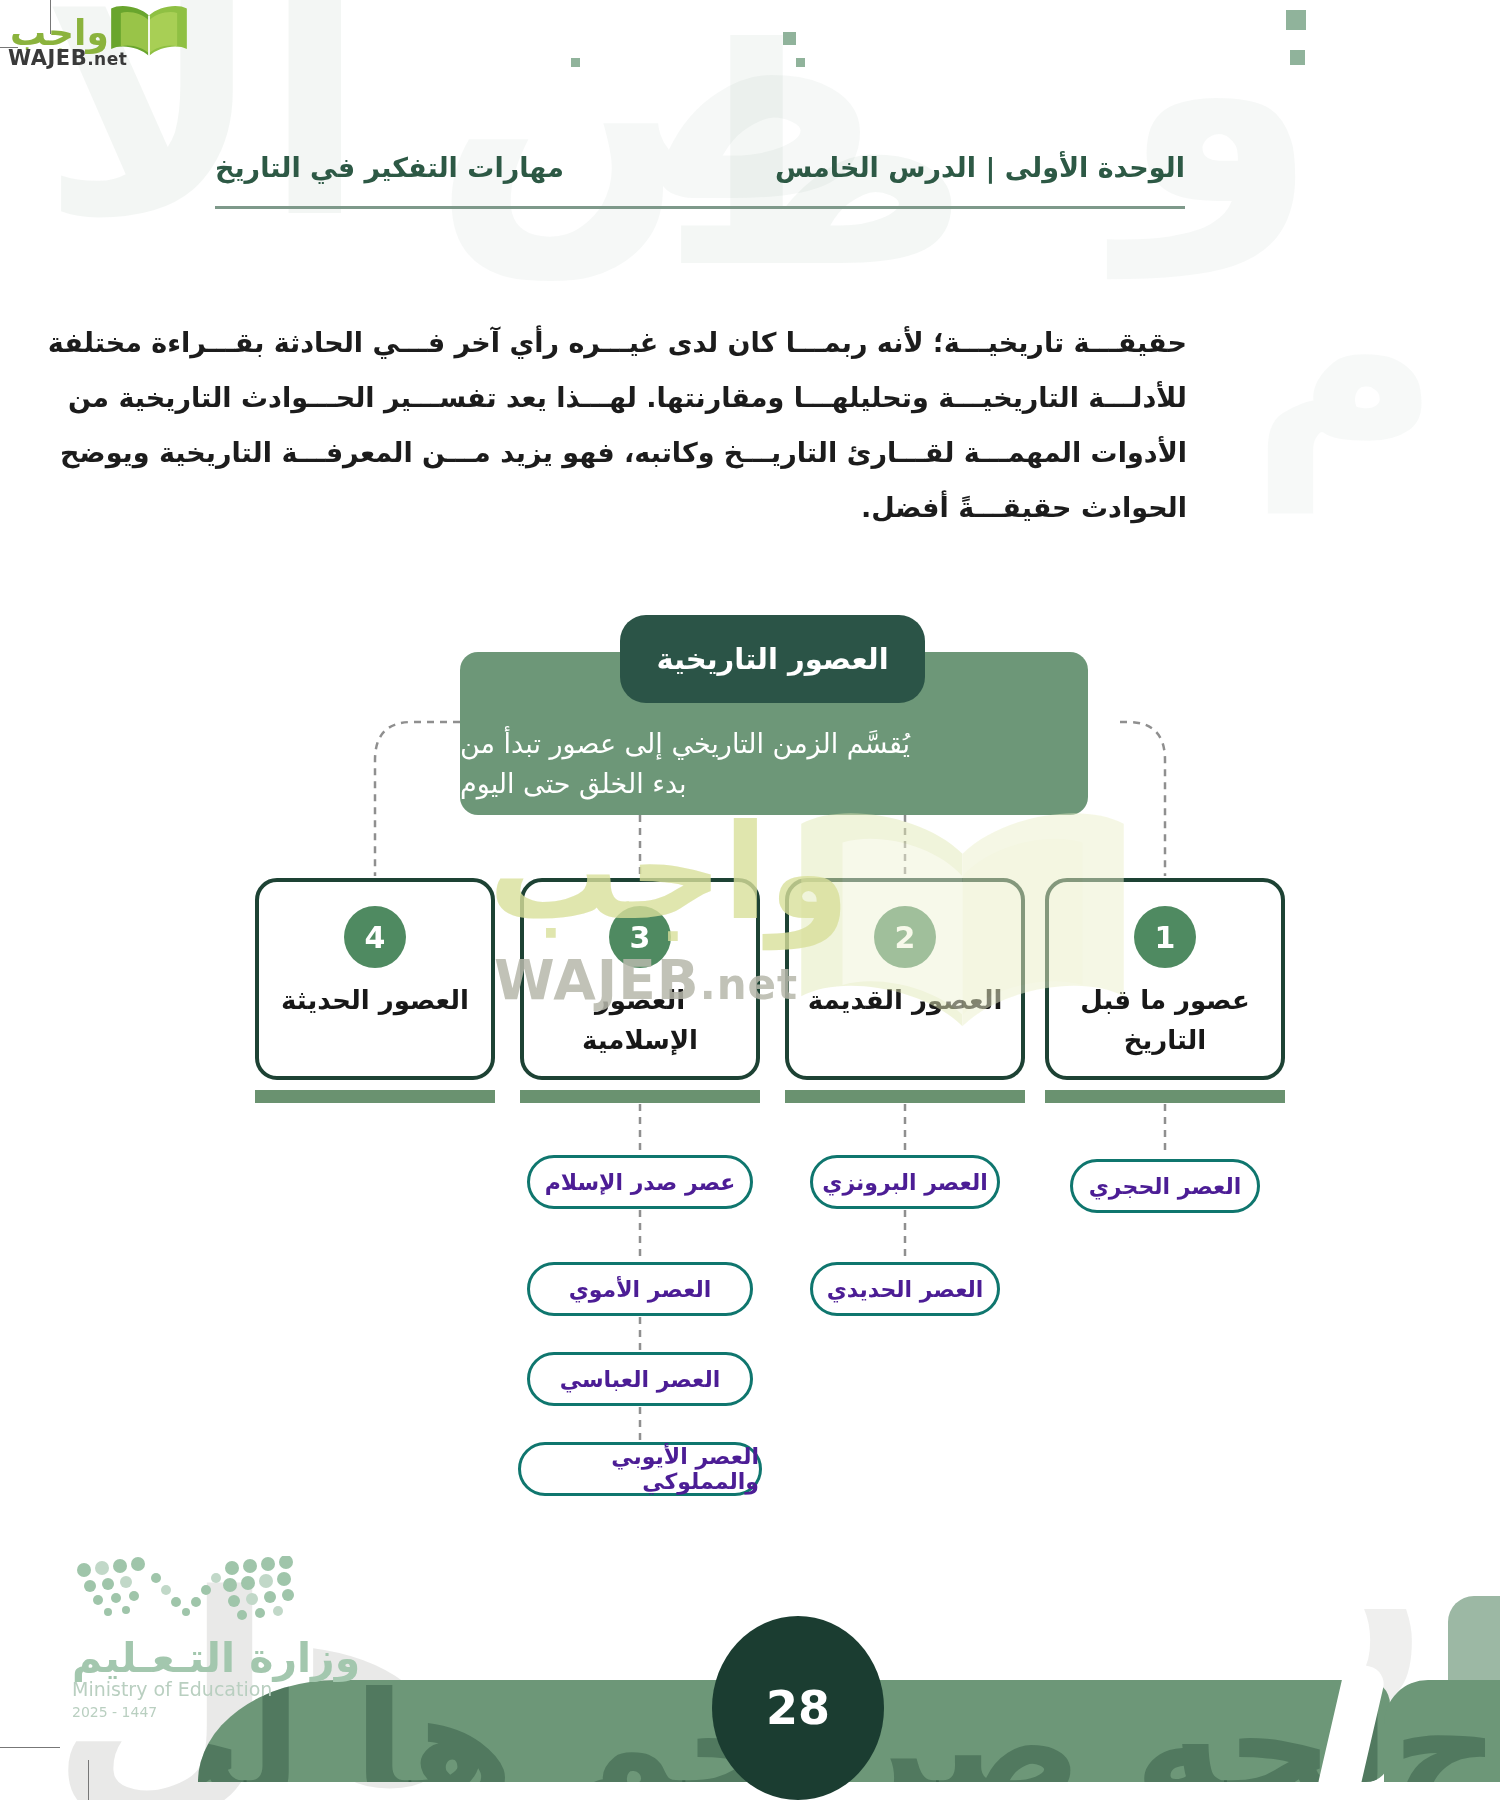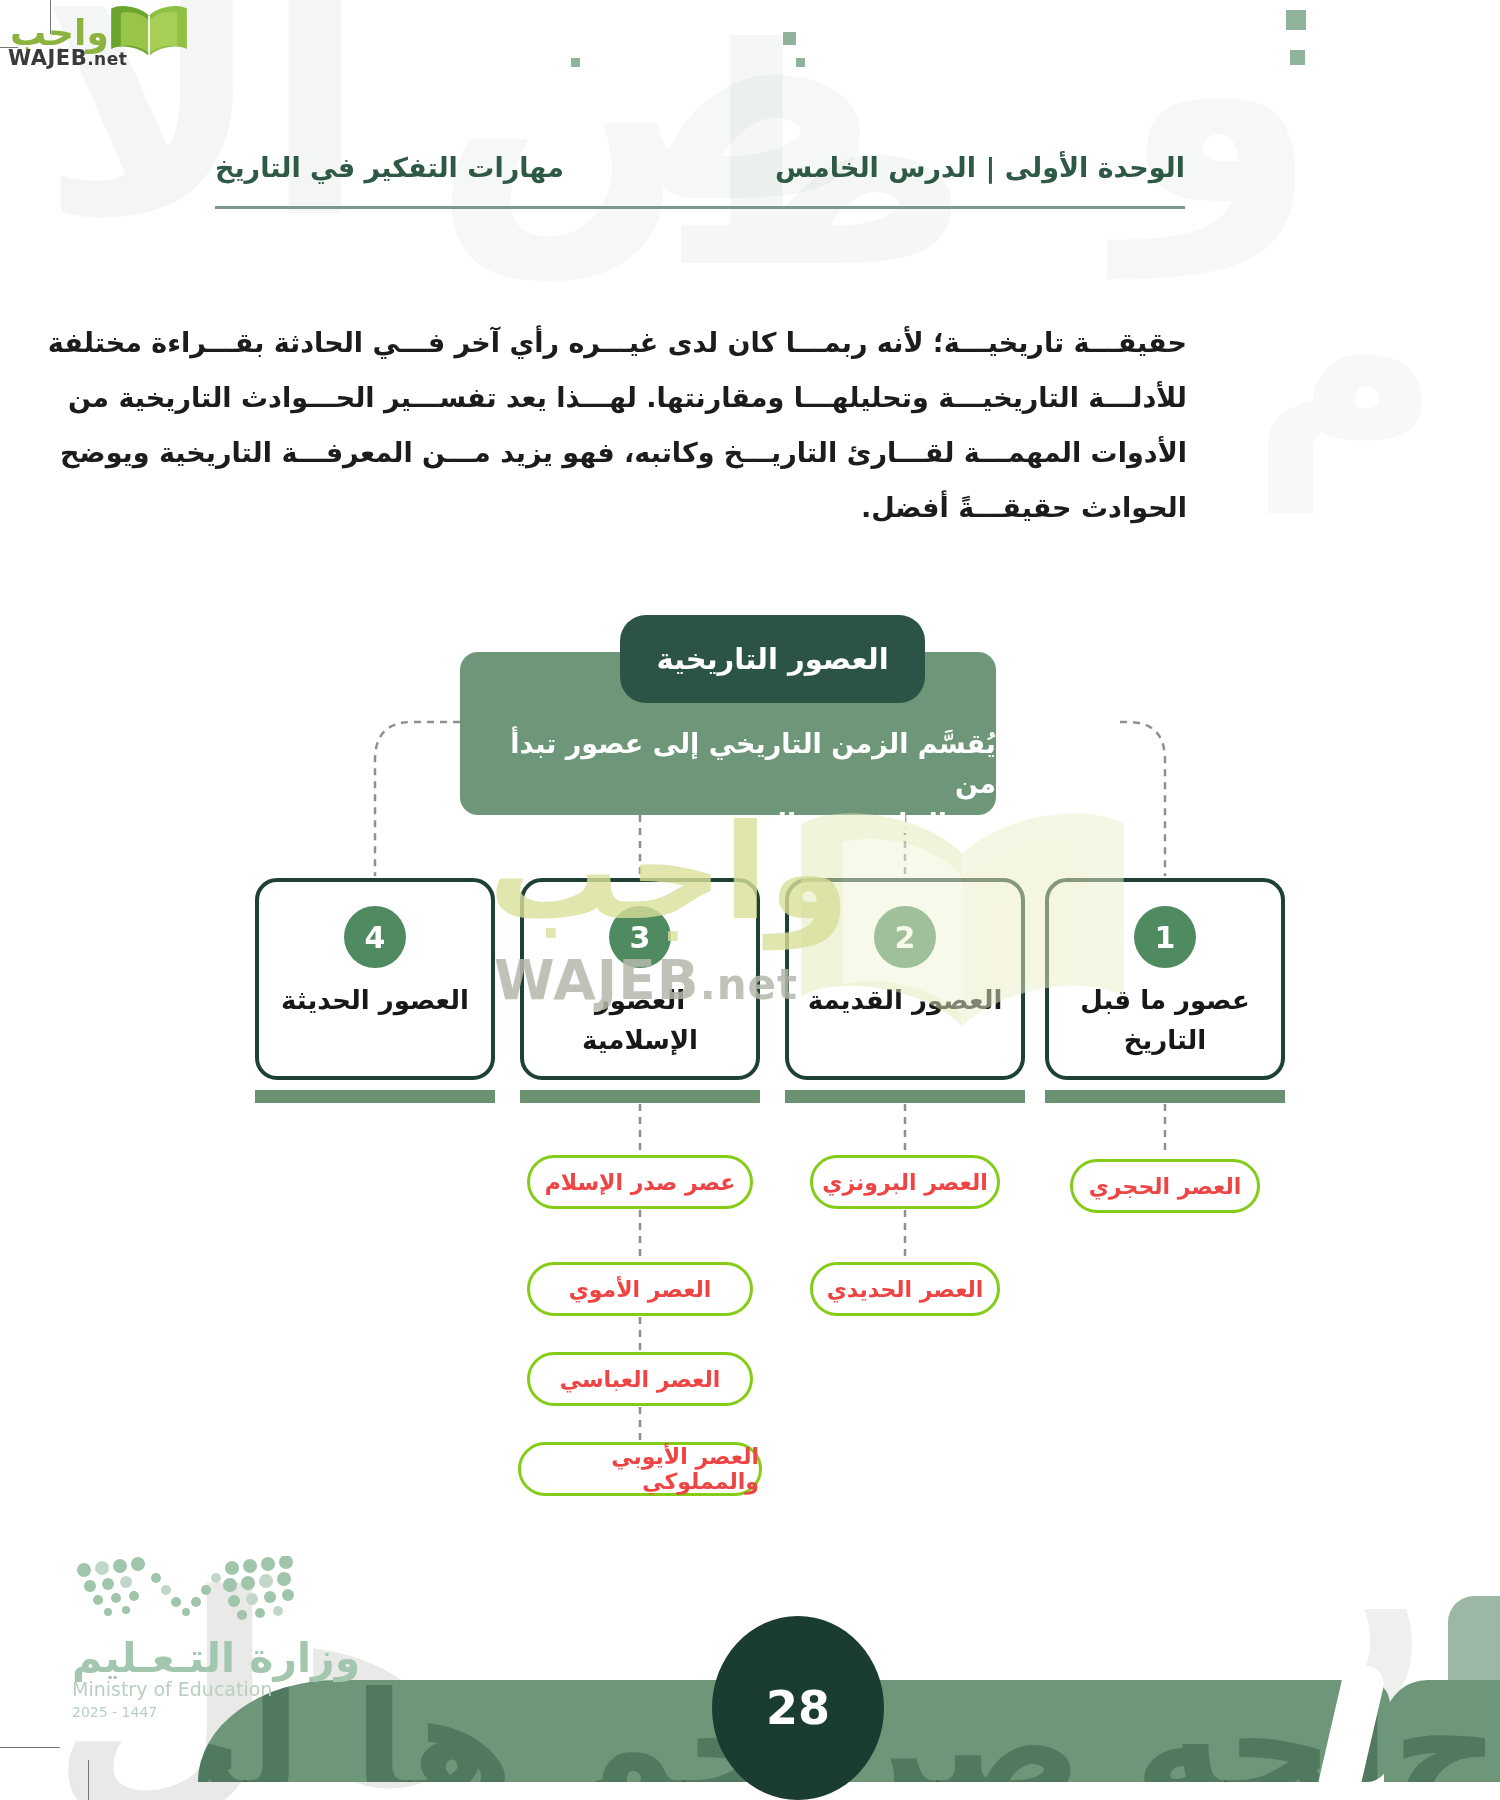--- a/index.html
+++ b/index.html
@@ -21,33 +21,33 @@
   .header-rule{position:absolute;left:215px;top:206px;width:970px;height:3px;background:#7e998a;}
   
   .para{position:absolute;left:215px;top:315px;width:972px;direction:rtl;color:#1c1c1c;
         font-size:27px;font-weight:700;}
   .para .pline{text-align:justify;text-align-last:justify;height:55px;line-height:55px;white-space:nowrap;}
   .para .pline.last{text-align:right;text-align-last:right;}
   
   .conn{position:absolute;left:0;top:0;pointer-events:none;}
   .title-box{position:absolute;left:620px;top:615px;width:305px;height:88px;background:#2b5447;border-radius:26px;
              color:#fff;font-size:29px;font-weight:700;display:flex;align-items:center;justify-content:center;z-index:6;}
-  .intro-box{position:absolute;left:460px;top:652px;width:536px;height:163px;background:#6d9778;border-radius:18px;
-             color:#fff;z-index:5;text-align:right;direction:rtl;font-weight:700;font-size:27px;}
+  .intro-box{position:absolute;left:460px;top:652px;width:628px;height:163px;background:#6d9778;border-radius:18px;
+             color:#fff;z-index:5;text-align:left;direction:rtl;font-weight:400;font-size:27px;}
   .intro-box .l1{margin-top:72px;line-height:40px;}
   .intro-box .l2{line-height:40px;}
   .era-card{position:absolute;top:878px;width:240px;height:202px;background:#fff;border:4px solid #1d4234;
             border-radius:22px;box-sizing:border-box;z-index:4;display:flex;flex-direction:column;align-items:center;}
   .era-badge{margin-top:24px;width:62px;height:62px;border-radius:50%;background:#4f8a61;color:#fff;
              font-size:30px;font-weight:700;display:flex;align-items:center;justify-content:center;}
   .era-label{margin-top:12px;padding:0 14px;text-align:center;direction:rtl;font-size:26px;font-weight:700;
              color:#181818;line-height:40px;}
   .era-bar{position:absolute;top:1090px;width:240px;height:13px;background:#6a9270;z-index:4;}
-  .pill{position:absolute;height:54px;background:#fff;border:3px solid #84cc16;border-radius:29px;box-sizing:border-box;
-        display:flex;align-items:center;justify-content:center;direction:rtl;font-size:22px;font-weight:700;color:#ef4444;z-index:4;}
+  .pill{position:absolute;height:54px;background:#fff;border:3px solid #0f766e;border-radius:29px;box-sizing:border-box;
+        display:flex;align-items:center;justify-content:center;direction:rtl;font-size:22px;font-weight:700;color:#4c1d95;z-index:4;}
   
   .wm{pointer-events:none;z-index:20;}
   .wm-ar{position:absolute;left:488px;top:806px;font-size:132px;font-weight:700;color:#d9e09b;opacity:.8;line-height:1;}
   .wm-latin{position:absolute;left:494px;top:948px;font-size:55px;font-weight:700;color:#b7b8ab;opacity:.85;letter-spacing:1px;}
   .wm-latin .suffix{font-size:42px;}
   
   .ministry{position:absolute;left:70px;top:1556px;z-index:12;}
   .ministry-ar{position:absolute;left:2px;top:78px;font-size:41px;font-weight:700;color:#a3c7ae;direction:rtl;white-space:nowrap;}
   .ministry-en{position:absolute;left:2px;top:122px;font-size:19px;color:#b9cfc0;white-space:nowrap;}
   .ministry-yr{position:absolute;left:2px;top:148px;font-size:14px;color:#b9cfc0;white-space:nowrap;}

